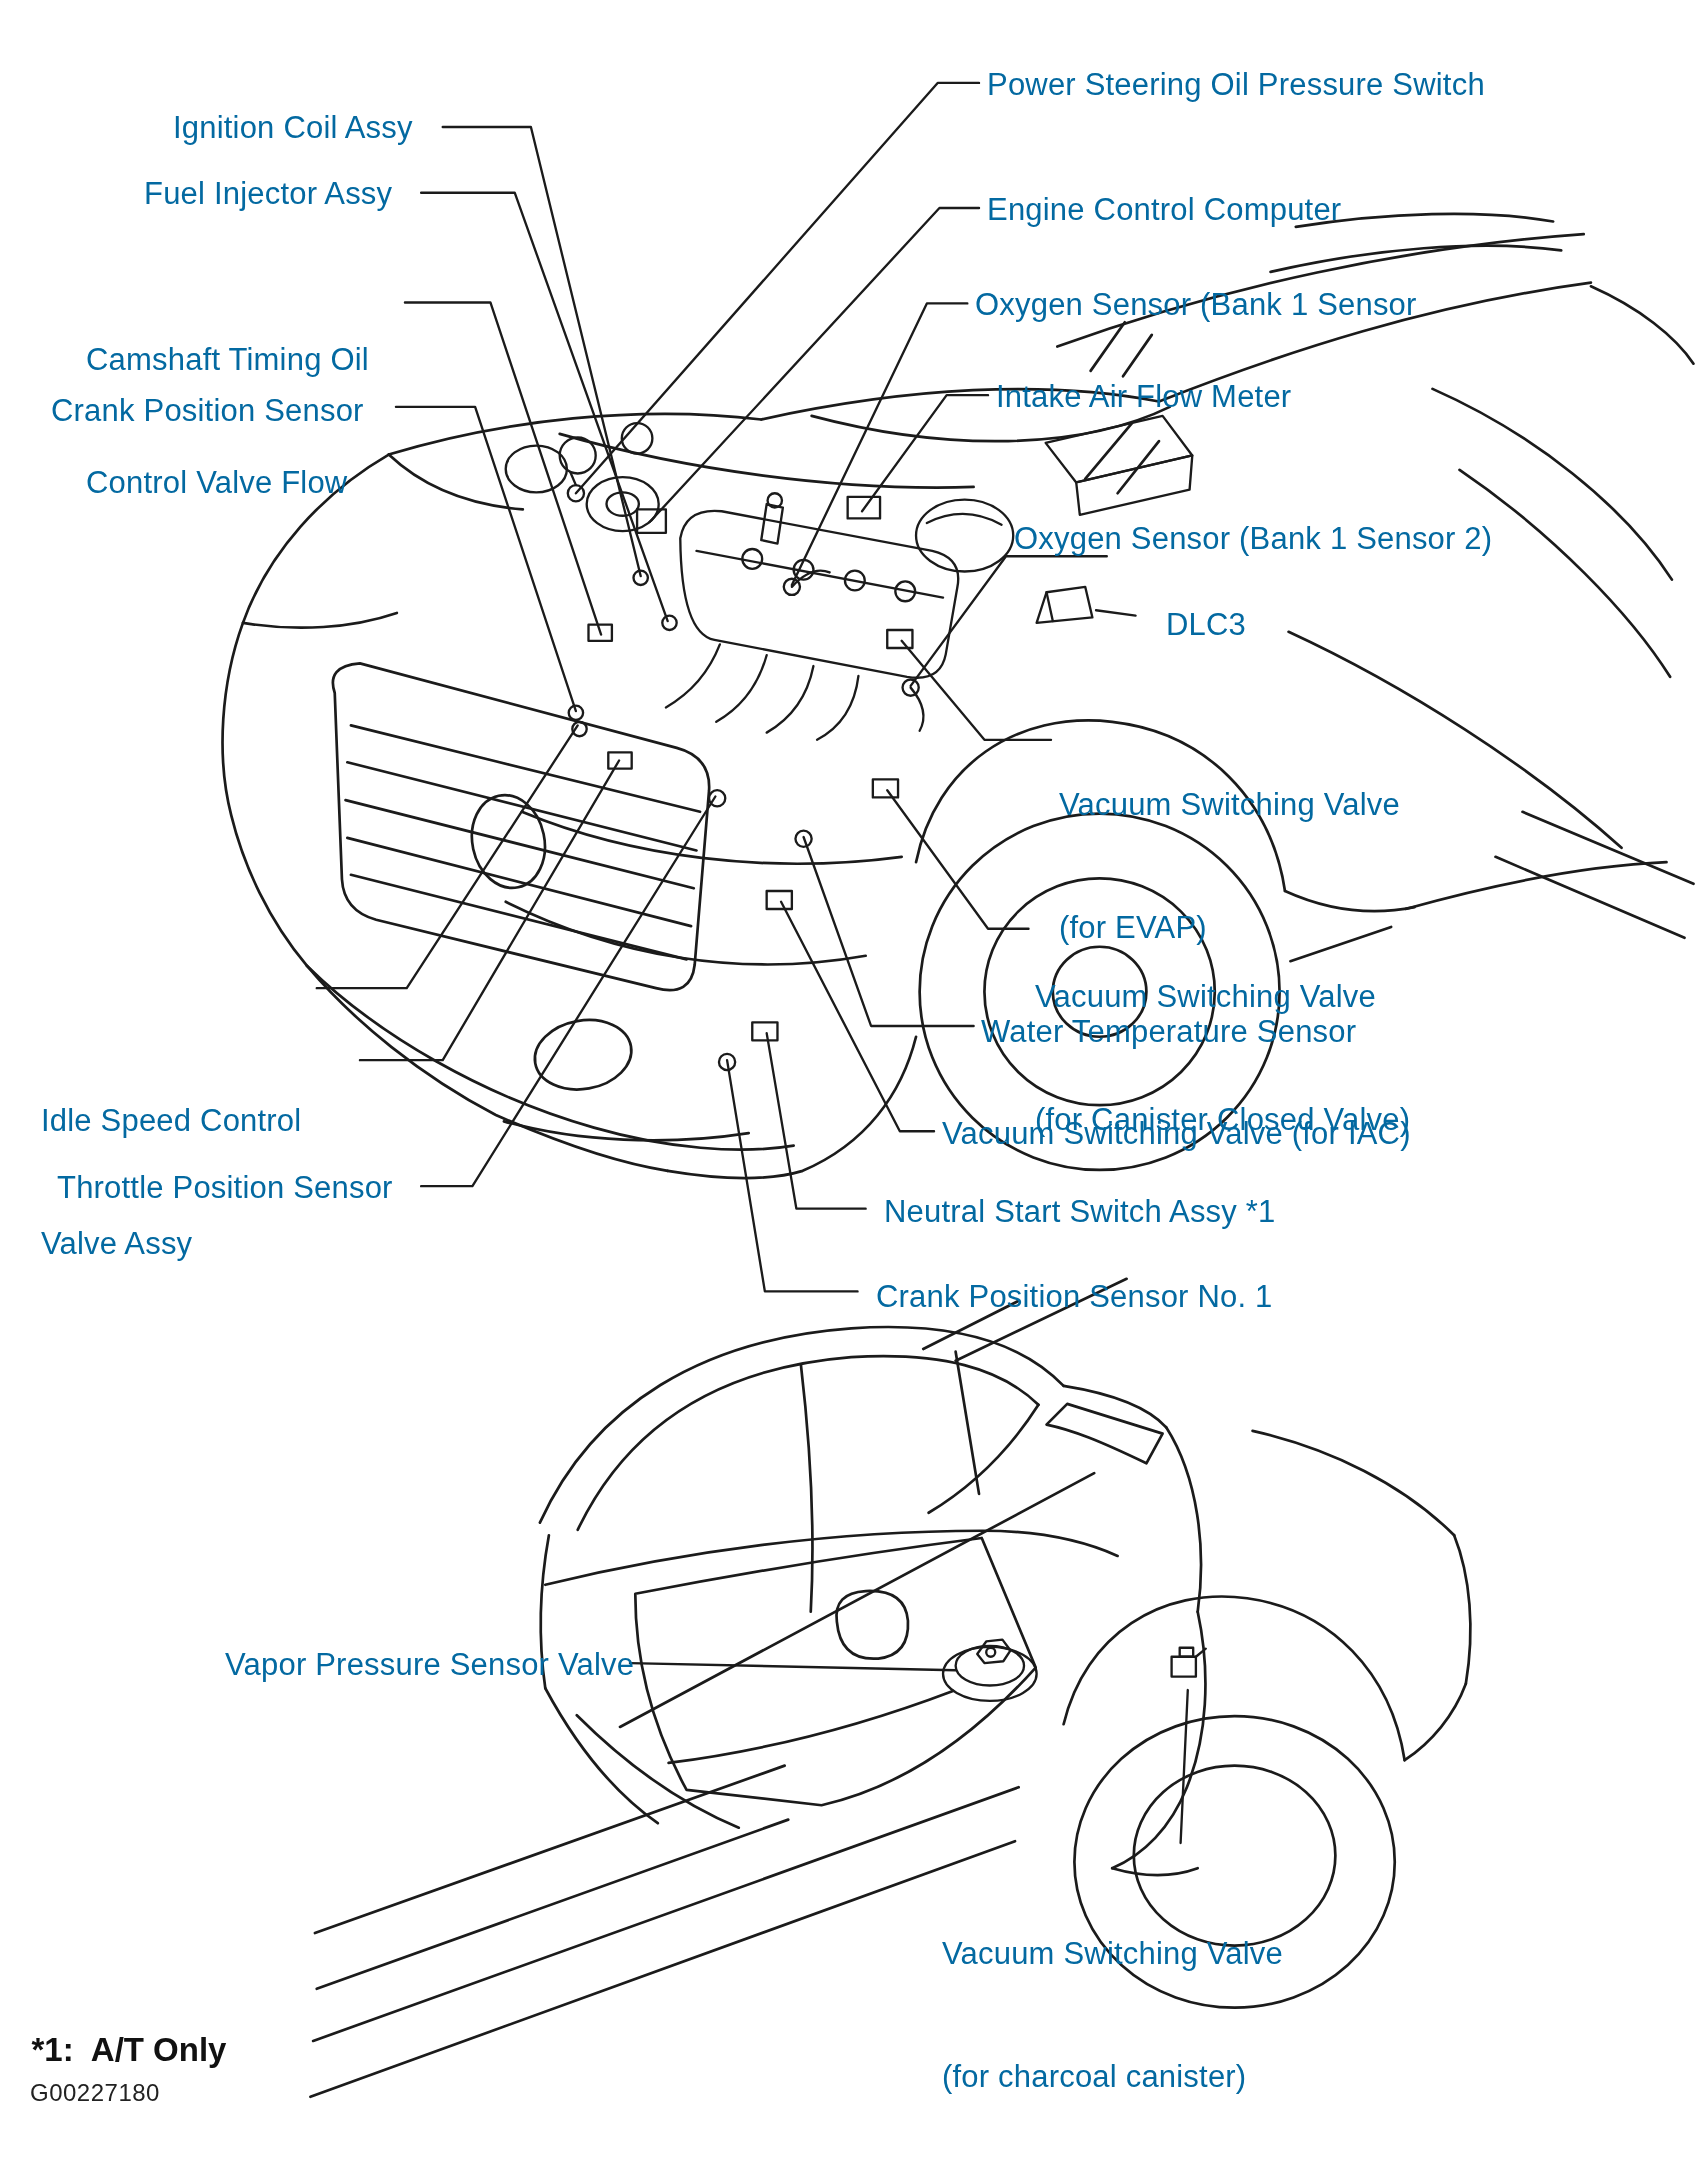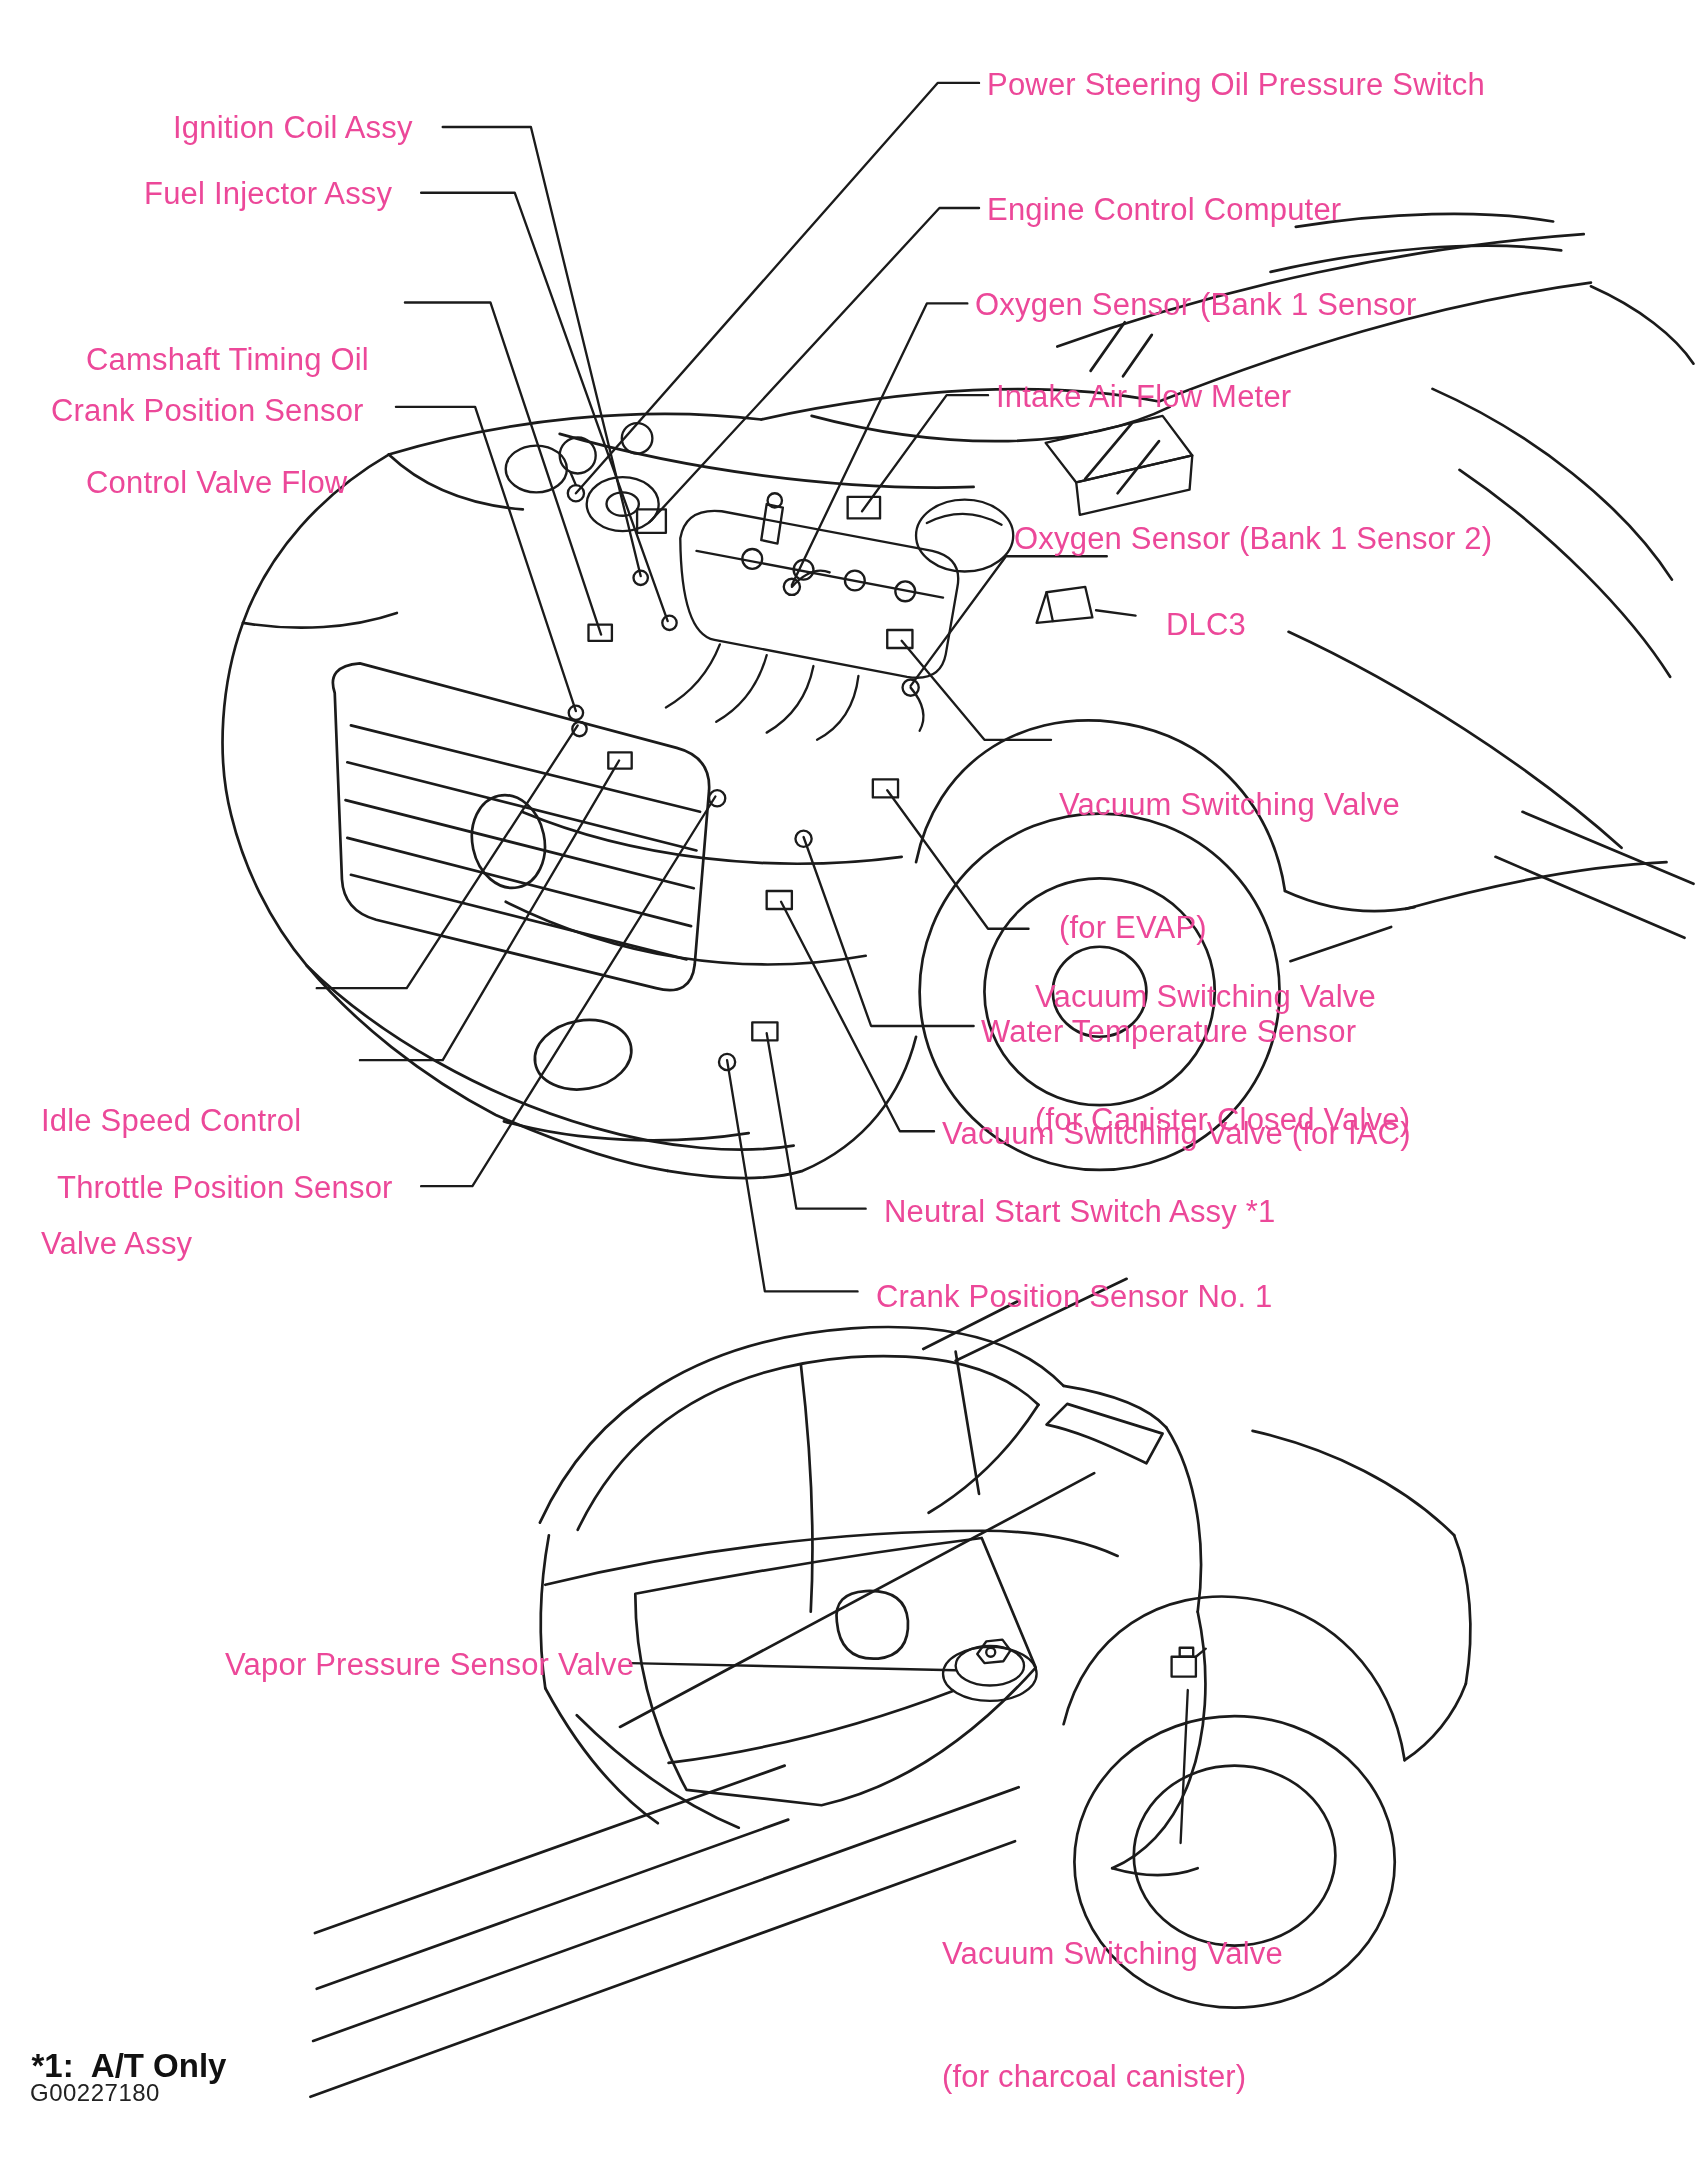--- a/index.html
+++ b/index.html
@@ -8,32 +8,31 @@
     width:1707px;height:2168px;
     background:#ffffff;
     font-family:"Liberation Sans","DejaVu Sans",sans-serif;
     overflow:hidden;
   }
   svg.art{position:absolute;left:0;top:0;}
   .lbl{
     position:absolute;
     font-size:31px;
     line-height:41px;
-    color:#ec4899;
+    color:#0369a1;
     white-space:pre;
     letter-spacing:0.2px;
   }
   .lbl span{display:block;}
   .note{
     position:absolute;
     font-size:33px;
     font-weight:bold;
     color:#111;
     white-space:pre;
-    margin-top:16px;
   }
   .figcode{
     position:absolute;
     font-size:24px;
     color:#222;
     letter-spacing:0.5px;
     text-align:center;
   }
 </style>
 </head>

